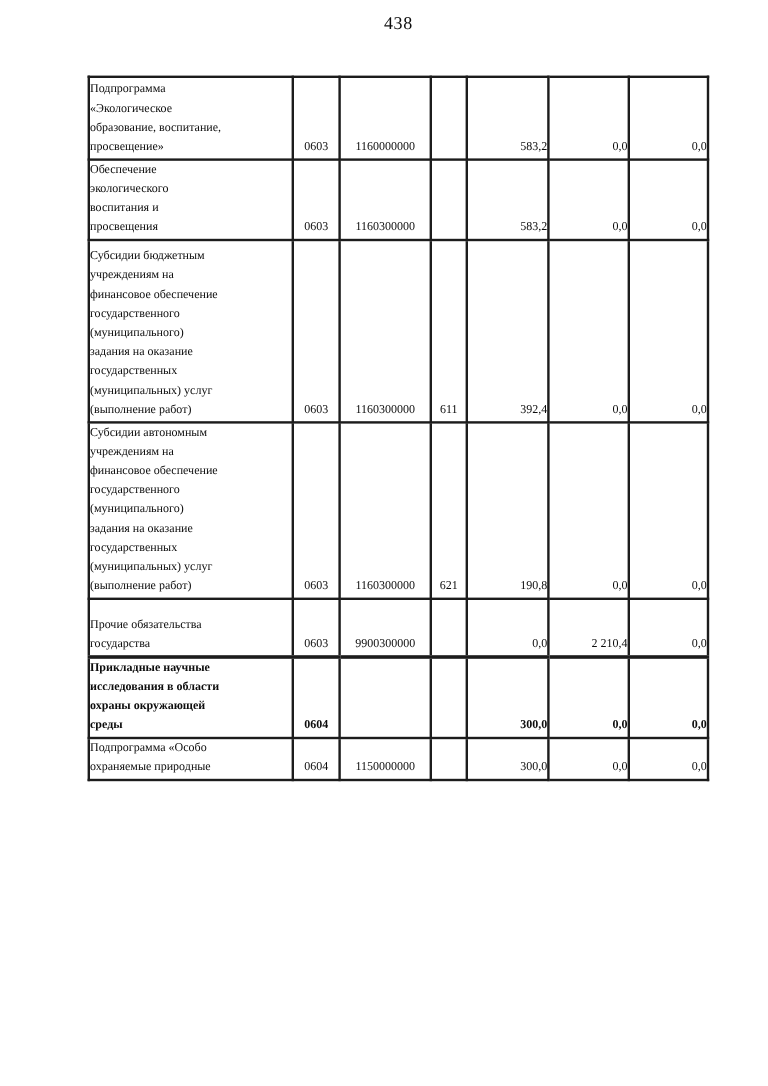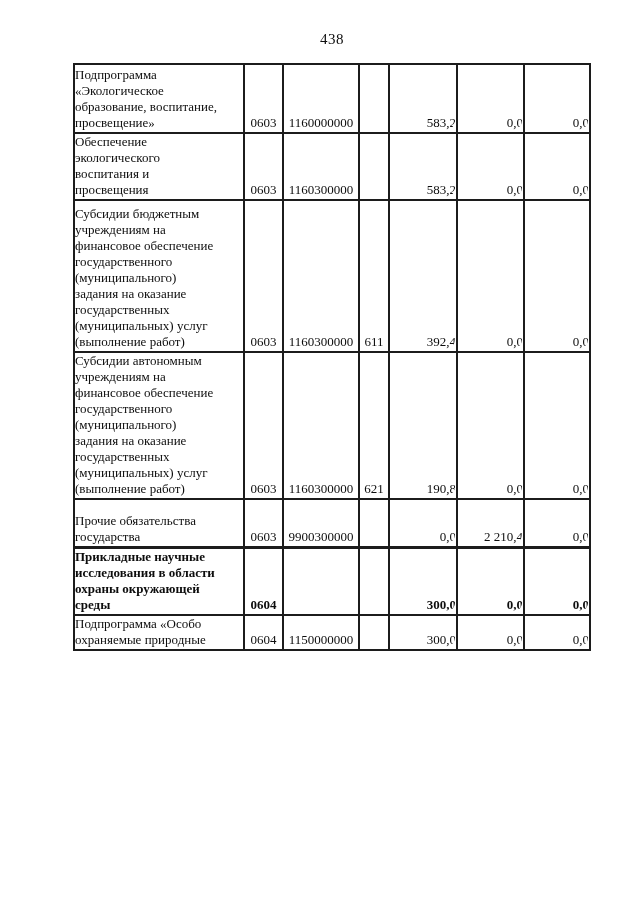--- a/index.html
+++ b/index.html
@@ -8,51 +8,51 @@
     width: 640px;
     height: 905px;
     margin: 0 auto;
     background: #ffffff;
     font-family: "Liberation Serif", serif;
     color: #0d0d0d;
     overflow: hidden;
   }
   .page-number {
     position: absolute;
-    top: 31px;
+    top: 12px;
     left: 74px;
     width: 516px;
     text-align: center;
     font-size: 15px;
     letter-spacing: 0.5px;
   }
   table.budget {
     position: absolute;
     top: 63px;
     left: 73px;
     width: 516px;
     border-collapse: collapse;
     table-layout: fixed;
-    font-size: 13px;
+    font-size: 10px;
     line-height: 16px;
   }
   table.budget td {
     border: 2px solid #1c1c1c;
     vertical-align: bottom;
     padding: 0 0 1px 0;
     overflow: hidden;
   }
   td.name {
     text-align: left;
     padding-left: 3px;
     padding-right: 4px;
     white-space: pre-line;
   }
   td.code { text-align: center; padding-left: 1px; padding-right: 1px; }
-  td.num  { text-align: right; padding-right: 4px; border-radius: 13px; }
+  td.num  { text-align: right; padding-right: 4px; }
   tr.bold-row td { font-weight: bold; }
   tr.thick-top td { border-top-width: 3px; }
 </style>
 </head>
 <body>
 
 <div class="page">
 
   <div class="page-number">438</div>
 

